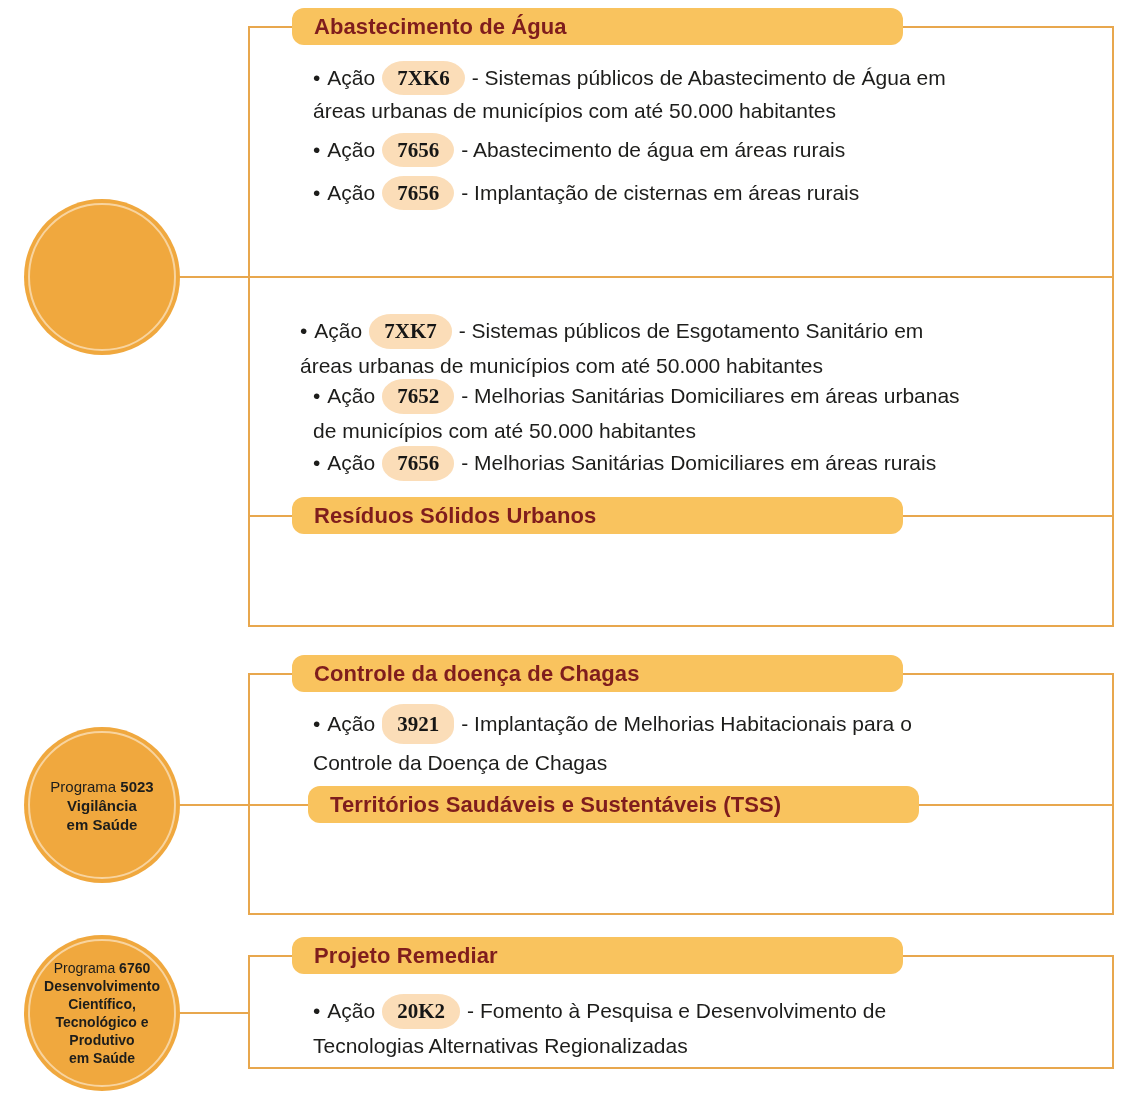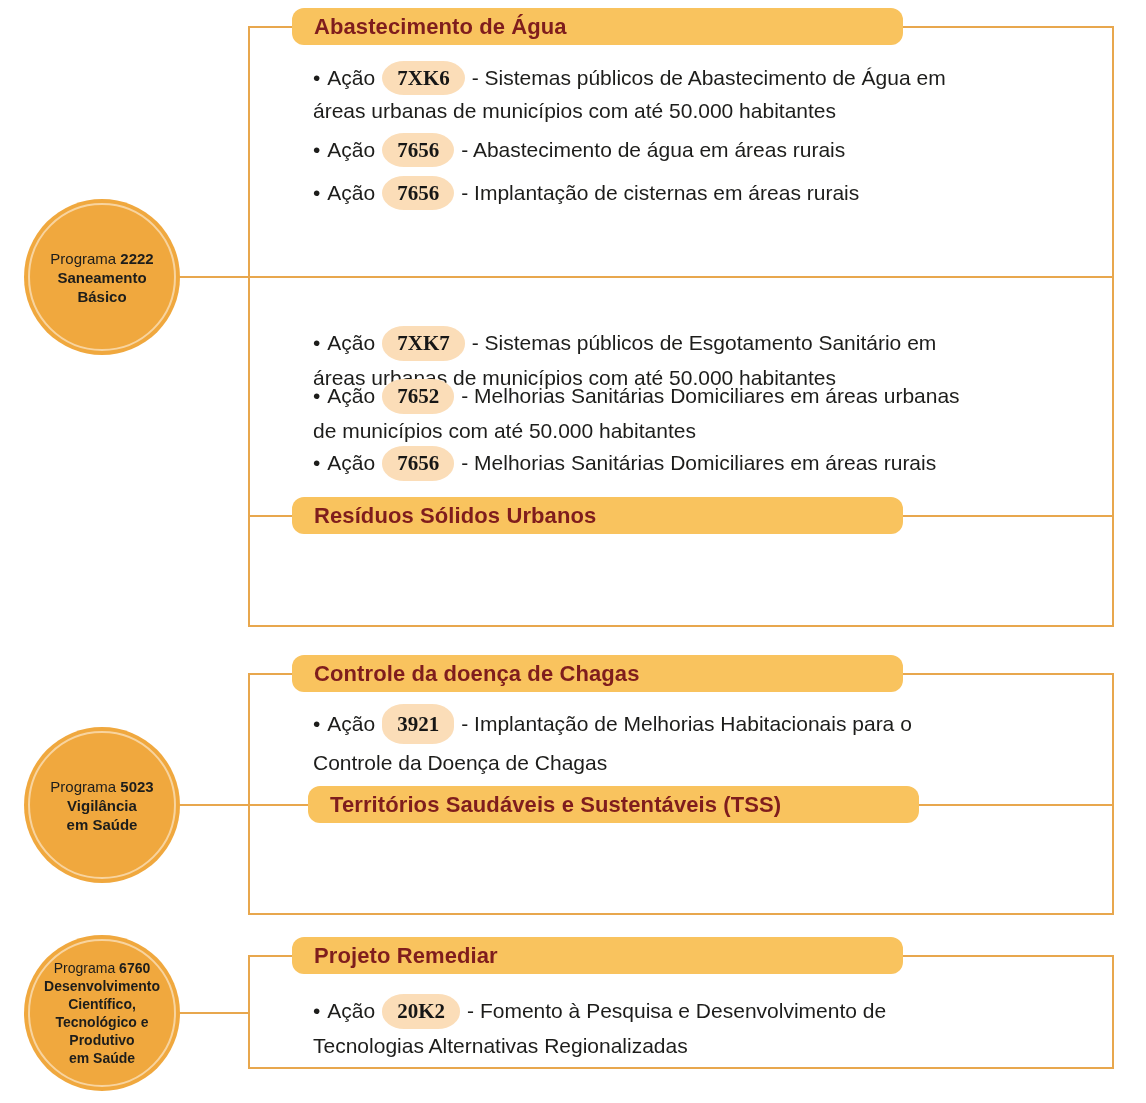--- a/index.html
+++ b/index.html
@@ -89,44 +89,39 @@
 
 <div id="canvas">
 
   <div class="gbox" style="left:248px;top:26px;width:862px;height:597px;"></div>
   <div class="hline" style="left:248px;top:276px;width:864px;"></div>
   <div class="hline" style="left:248px;top:515px;width:864px;"></div>
   <div class="hline" style="left:178px;top:276px;width:70px;"></div>
 
   <div class="circle" style="left:24px;top:199px;">
     <div class="ring"></div>
-    <div class="ctext">
-      <div><span class="prefix">Programa</span> <span>2222</span></div>
-      <div>Saneamento</div>
-      <div>Básico</div>
-    </div>
   </div>
 
   <div class="bar" style="left:292px;top:8px;">
     <span>Abastecimento de Água</span>
   </div>
 
   <div class="item" style="left:313px;top:61px;">
     <span class="bullet">•</span><span>Ação</span><span class="badge">7XK6</span><span class="itext">- Sistemas públicos de Abastecimento de Água em
 áreas urbanas de municípios com até 50.000 habitantes</span>
   </div>
   <div class="item" style="left:313px;top:133px;">
     <span class="bullet">•</span><span>Ação</span><span class="badge">7656</span><span class="itext">- Abastecimento de água em áreas rurais</span>
   </div>
   <div class="item" style="left:313px;top:176px;">
     <span class="bullet">•</span><span>Ação</span><span class="badge">7656</span><span class="itext">- Implantação de cisternas em áreas rurais</span>
   </div>
 
 
-  <div class="item lh33" style="left:313px;top:314px;margin-top:12px;">
+  <div class="item lh33" style="left:300px;top:314px;">
     <span class="bullet">•</span><span>Ação</span><span class="badge">7XK7</span><span class="itext">- Sistemas públicos de Esgotamento Sanitário em
 áreas urbanas de municípios com até 50.000 habitantes</span>
   </div>
   <div class="item lh33" style="left:313px;top:379px;">
     <span class="bullet">•</span><span>Ação</span><span class="badge">7652</span><span class="itext">- Melhorias Sanitárias Domiciliares em áreas urbanas
 de municípios com até 50.000 habitantes</span>
   </div>
   <div class="item lh33" style="left:313px;top:446px;">
     <span class="bullet">•</span><span>Ação</span><span class="badge">7656</span><span class="itext">- Melhorias Sanitárias Domiciliares em áreas rurais</span>
   </div>

